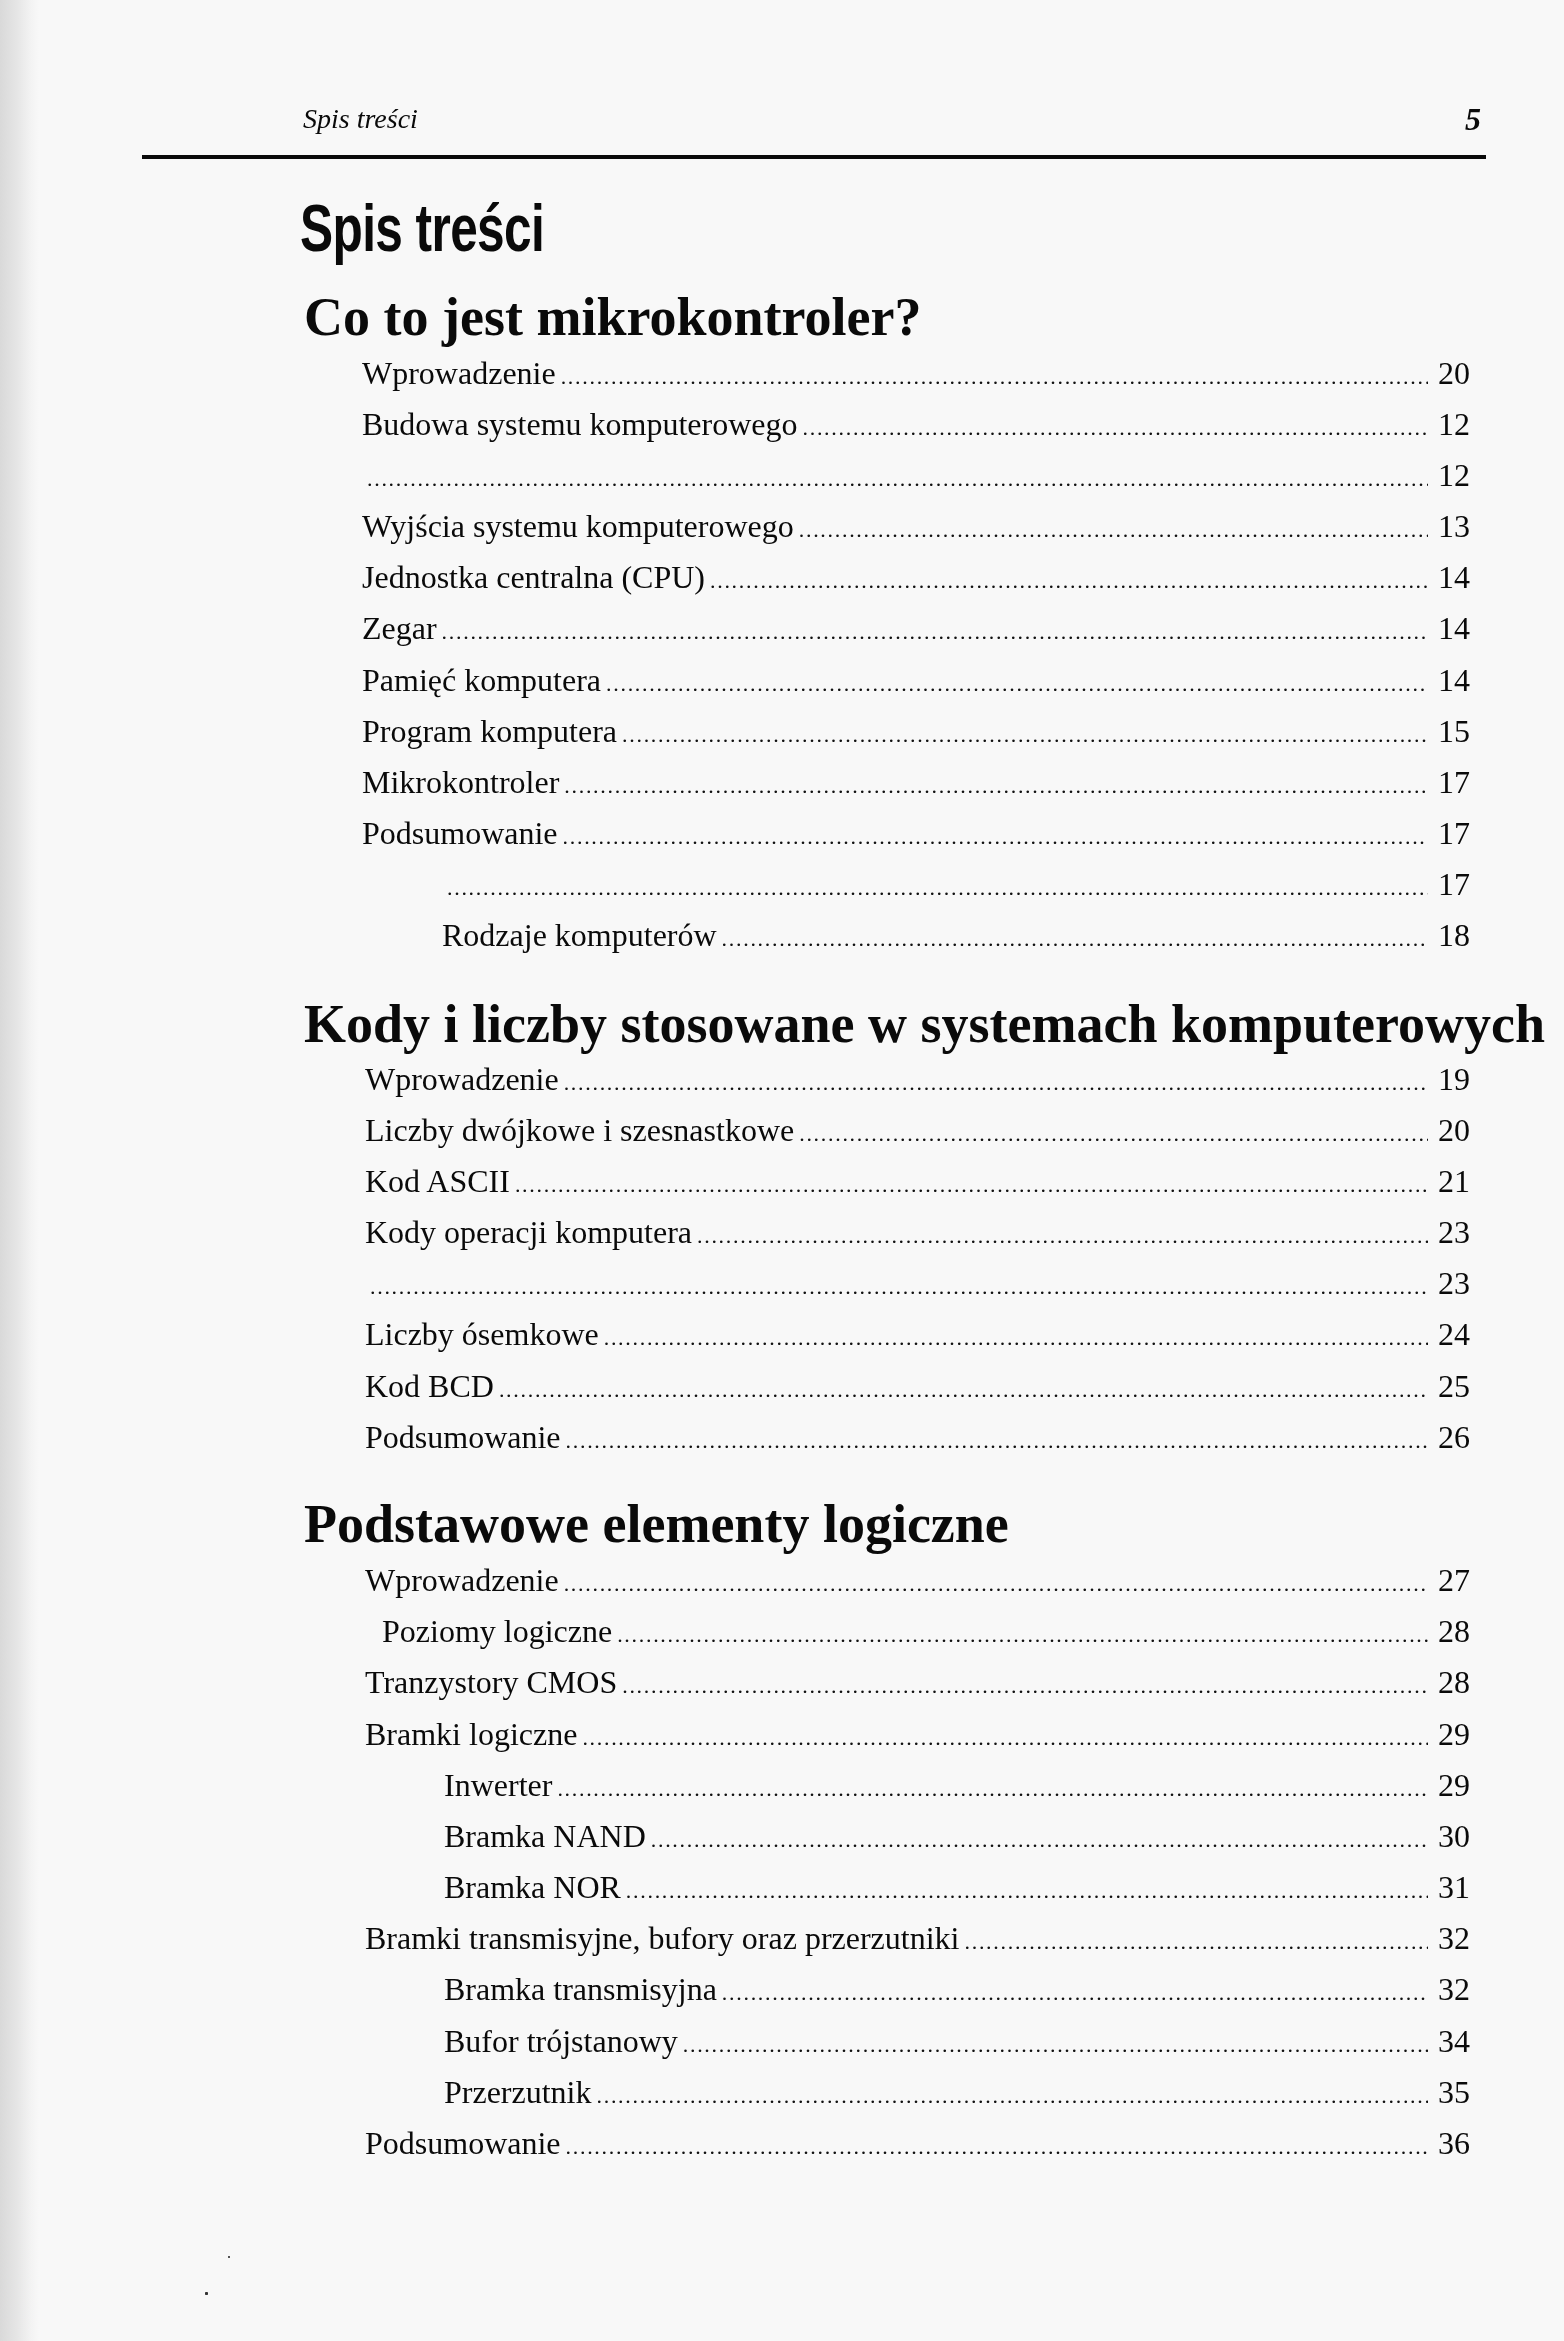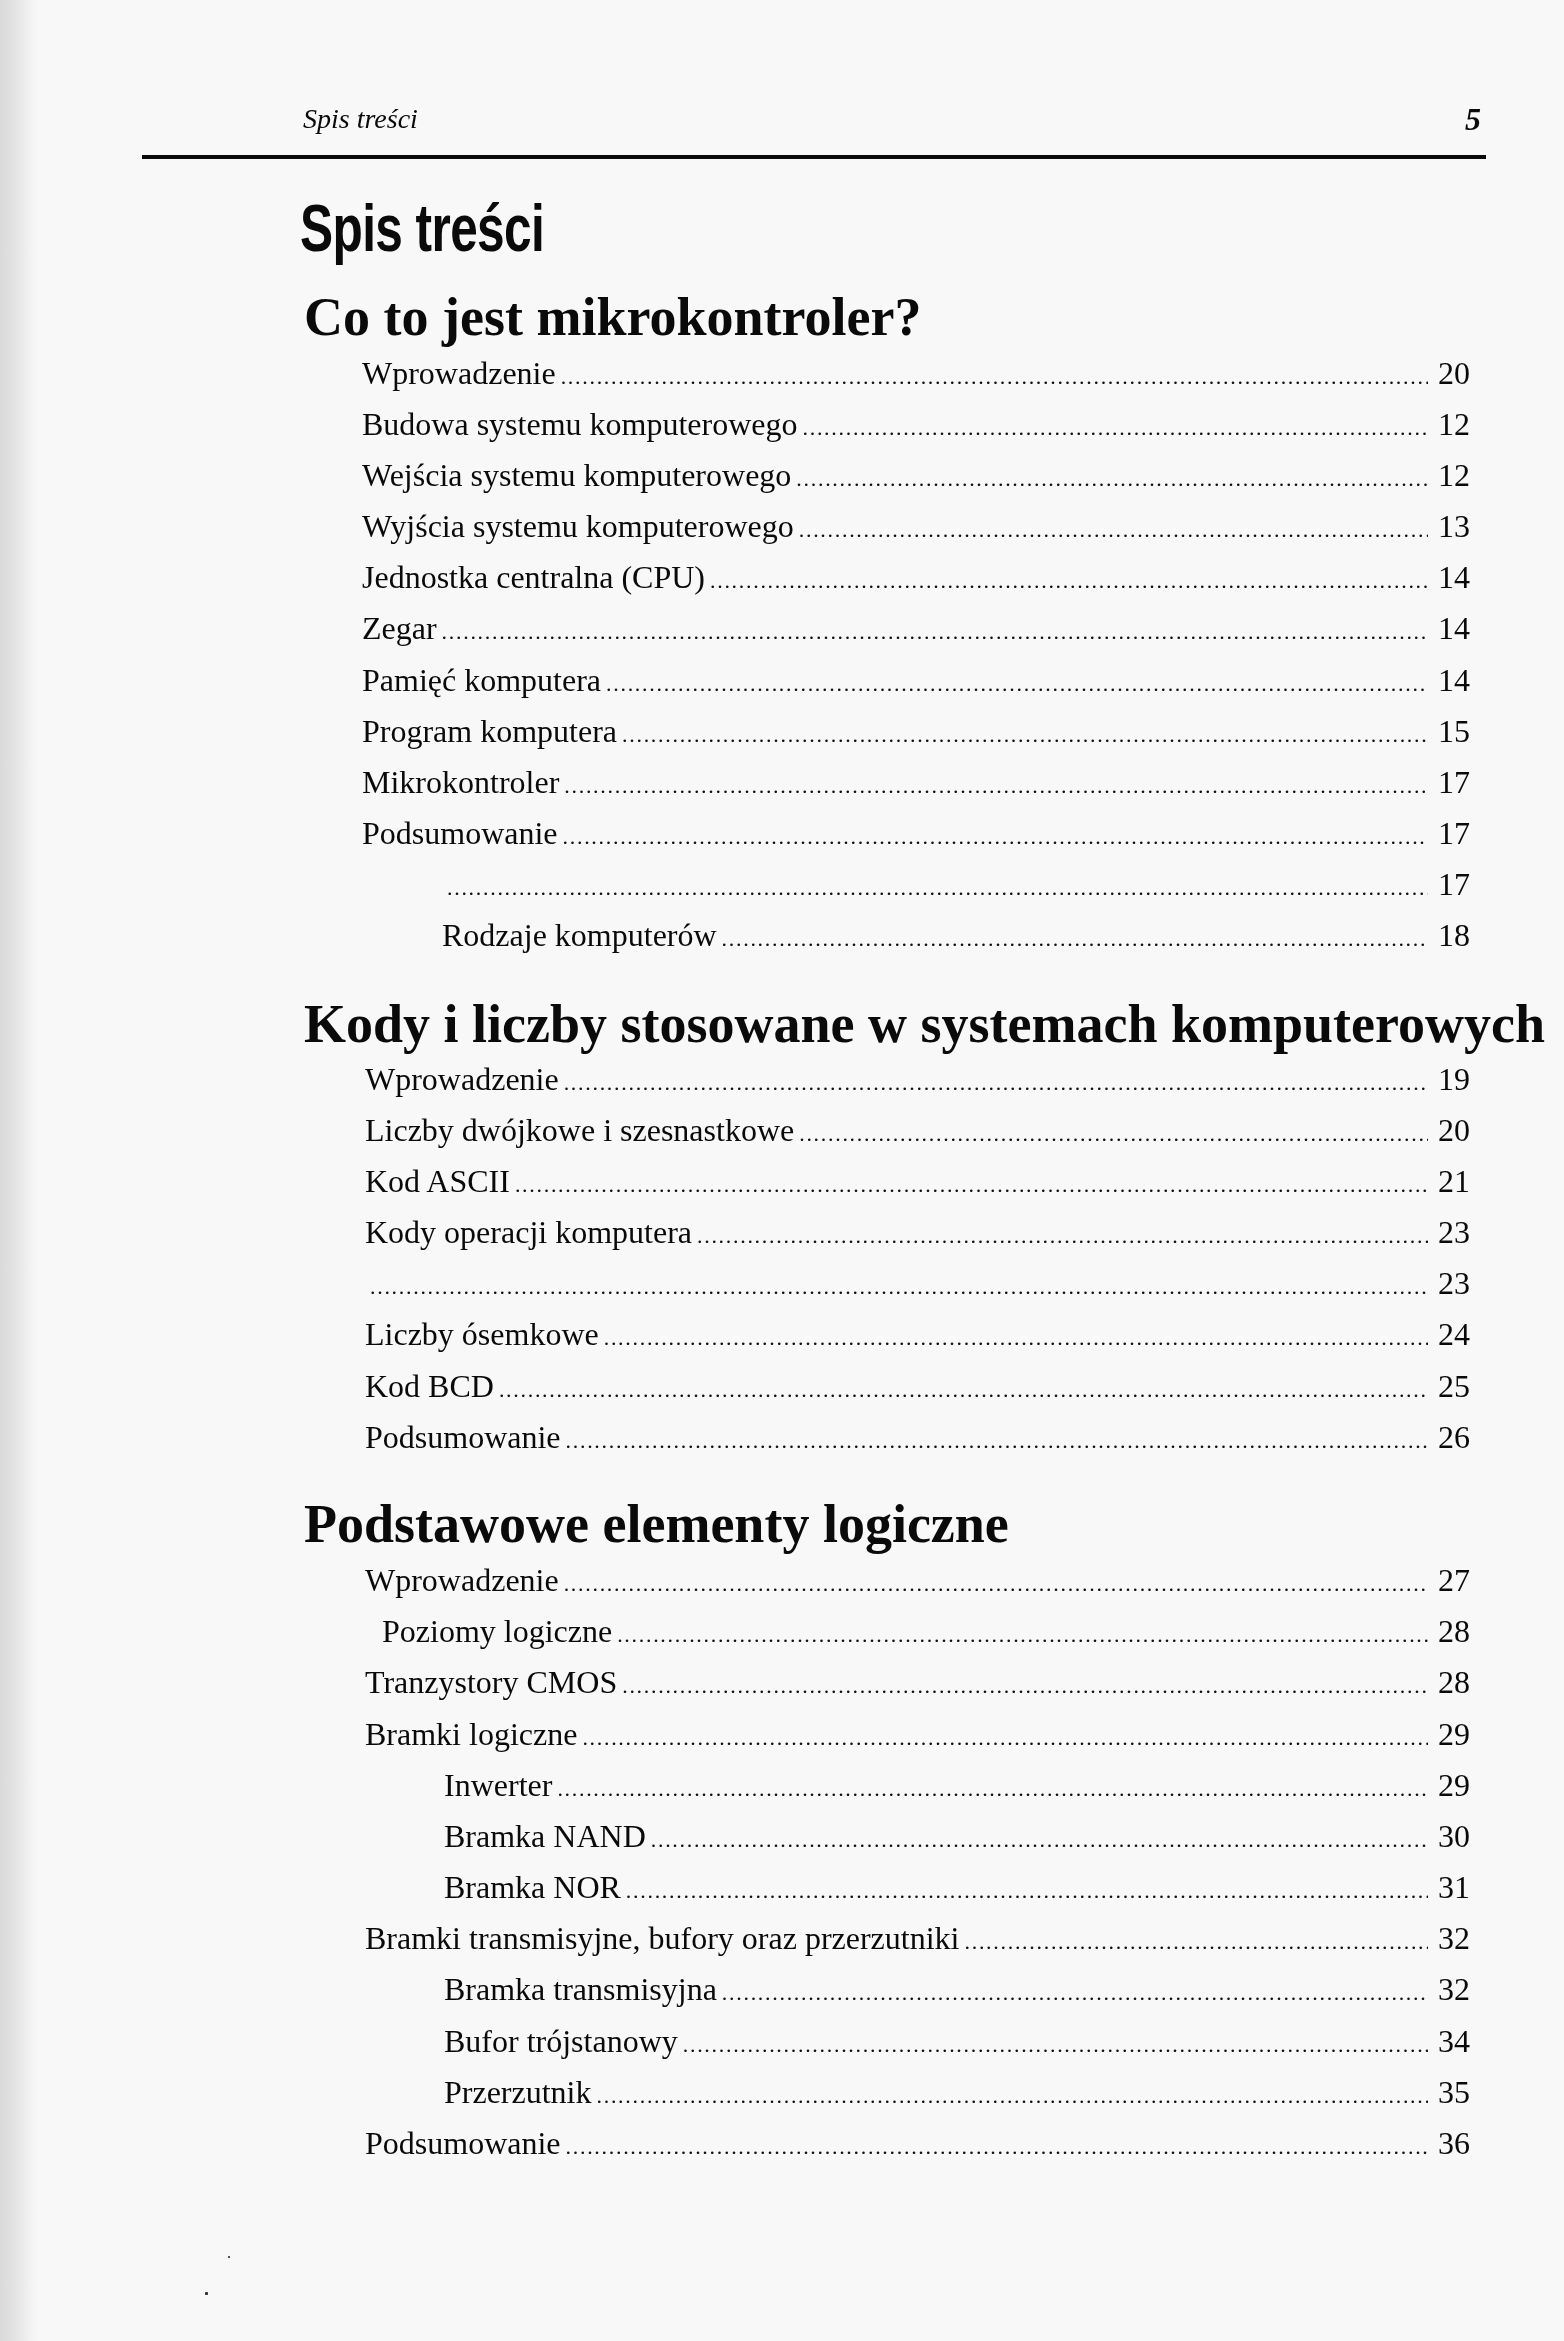--- a/index.html
+++ b/index.html
@@ -72,21 +72,20 @@
     <span class="label">Wprowadzenie</span>
     <span class="leader"></span>
     <span class="pg">20</span>
   </div>
 <div class="entry lvl1" style="top:406px">
     <span class="label">Budowa systemu komputerowego</span>
     <span class="leader"></span>
     <span class="pg">12</span>
   </div>
 <div class="entry lvl1" style="top:457px">
-    <span class="label">Wejścia systemu komputerowego</span>
     <span class="leader"></span>
     <span class="pg">12</span>
   </div>
 <div class="entry lvl1" style="top:508px">
     <span class="label">Wyjścia systemu komputerowego</span>
     <span class="leader"></span>
     <span class="pg">13</span>
   </div>
 <div class="entry lvl1" style="top:559px">
     <span class="label">Jednostka centralna (CPU)</span>

